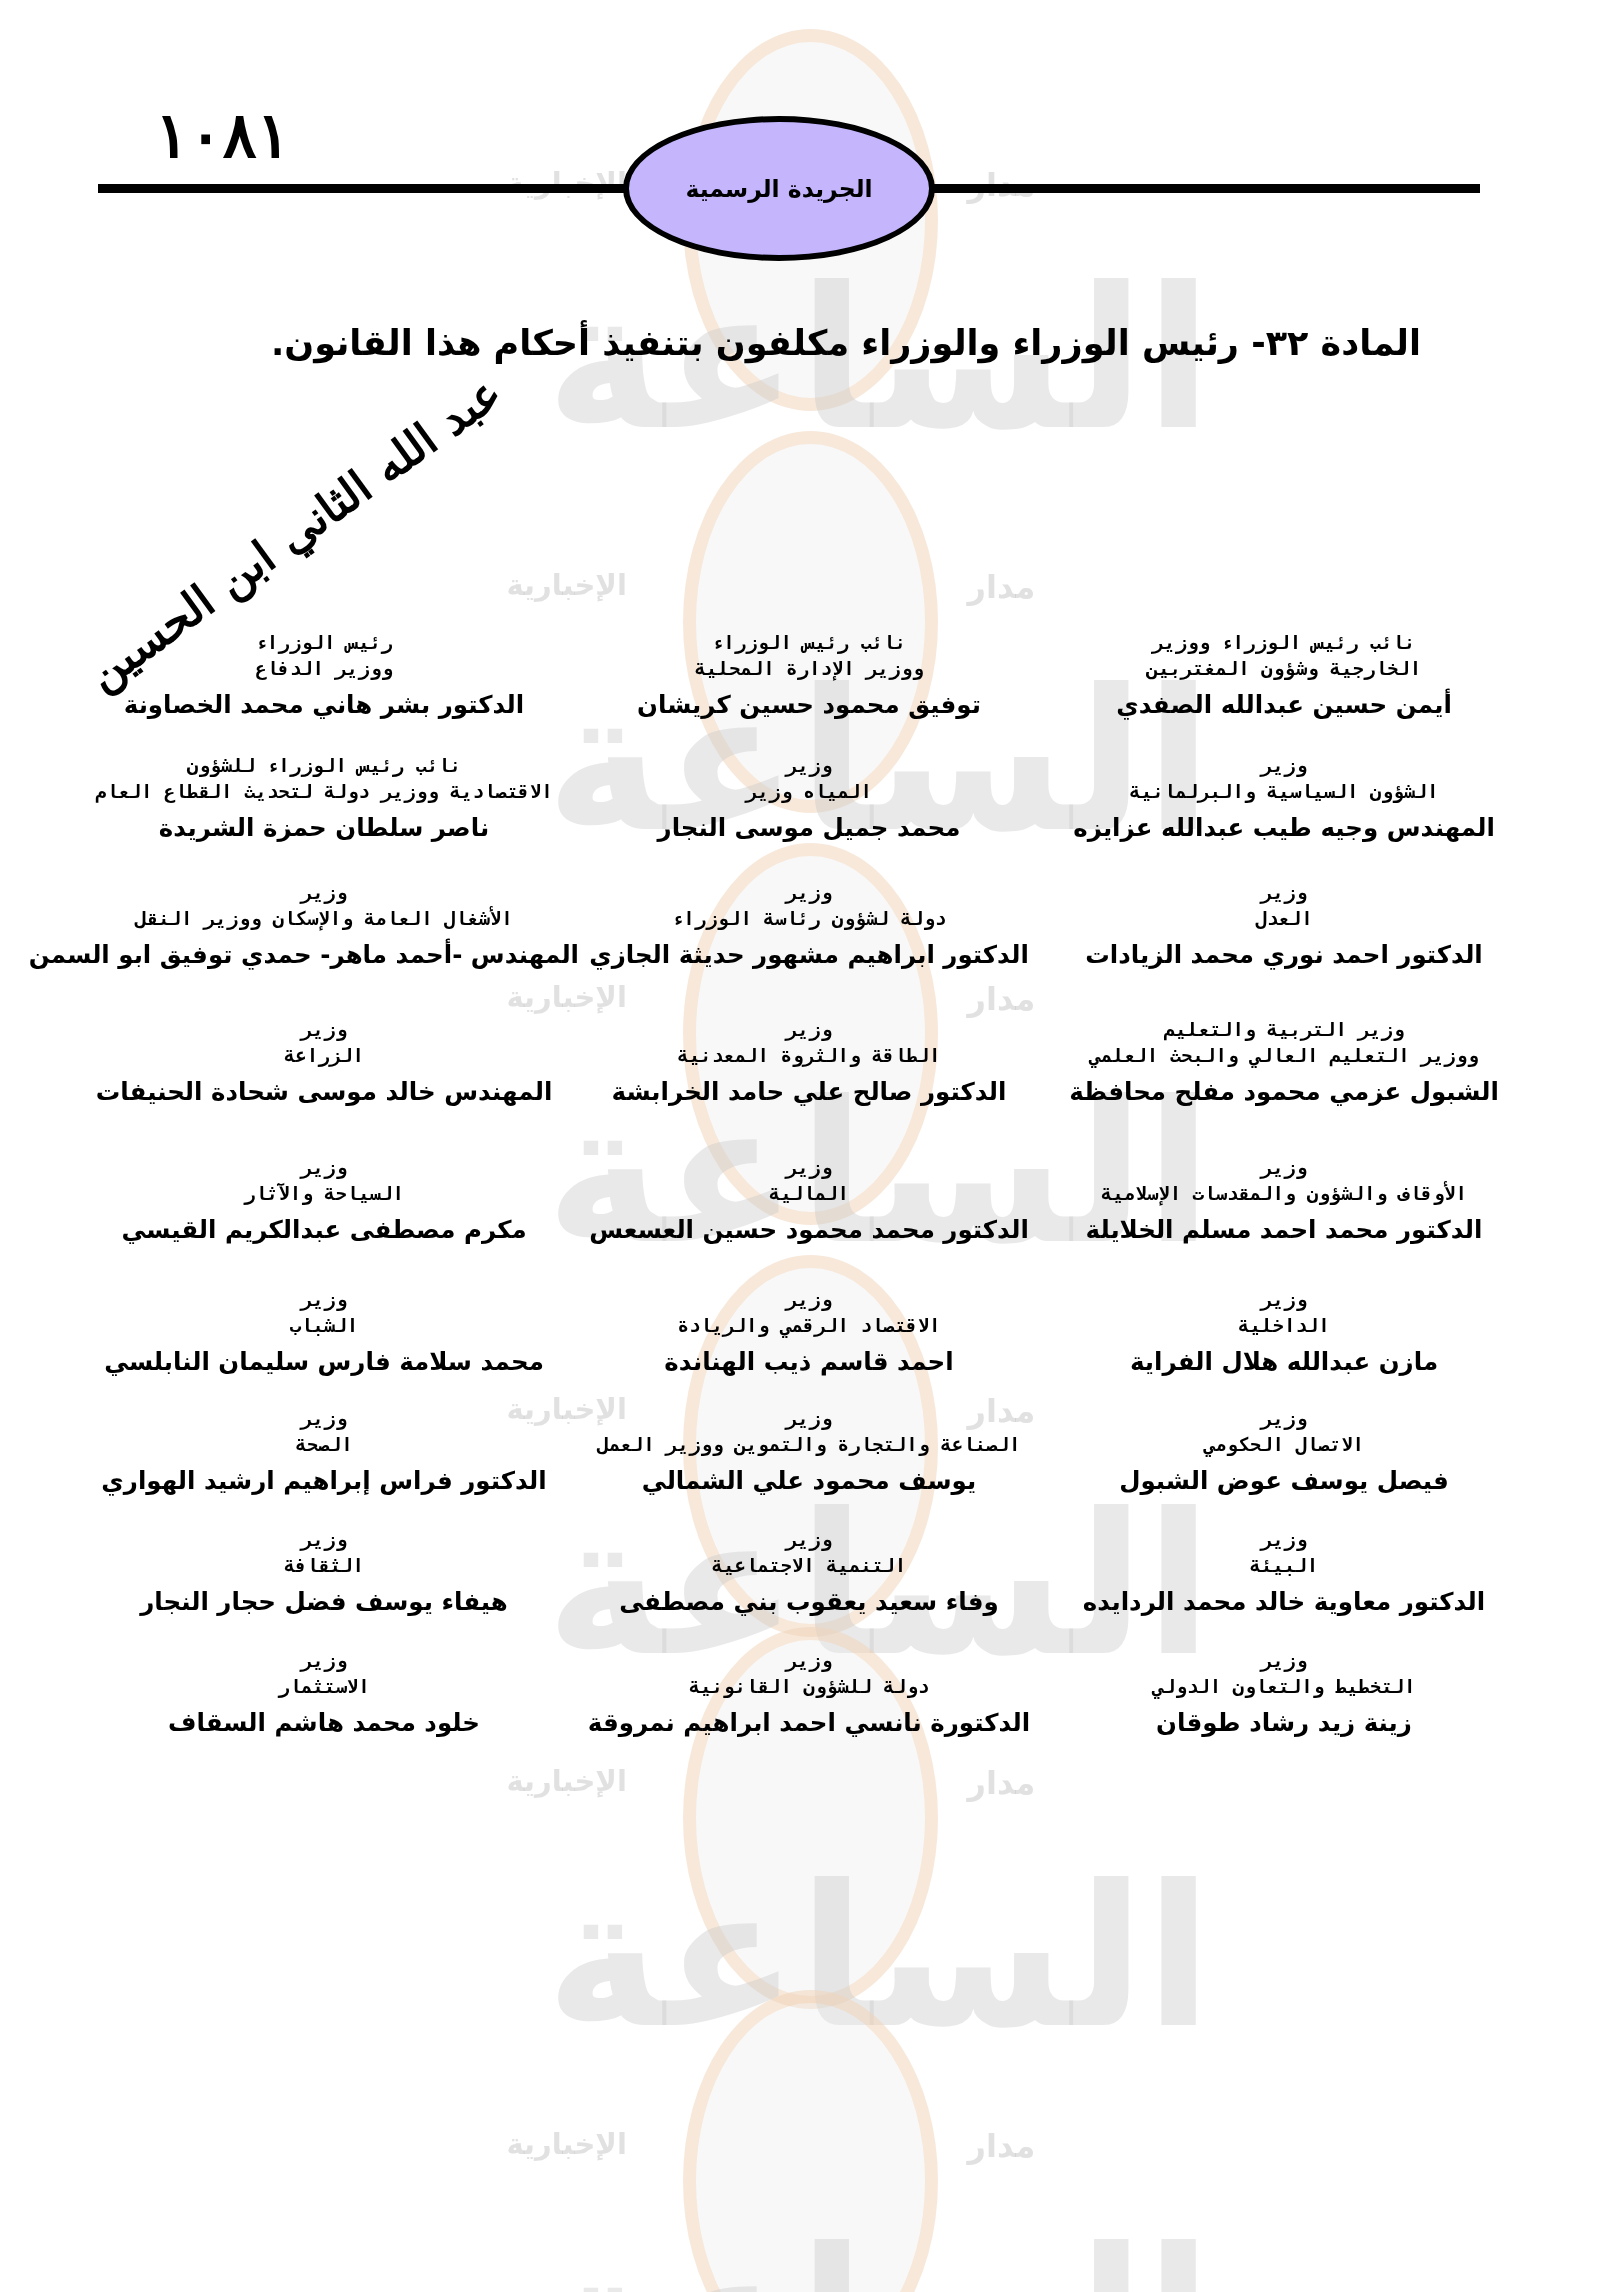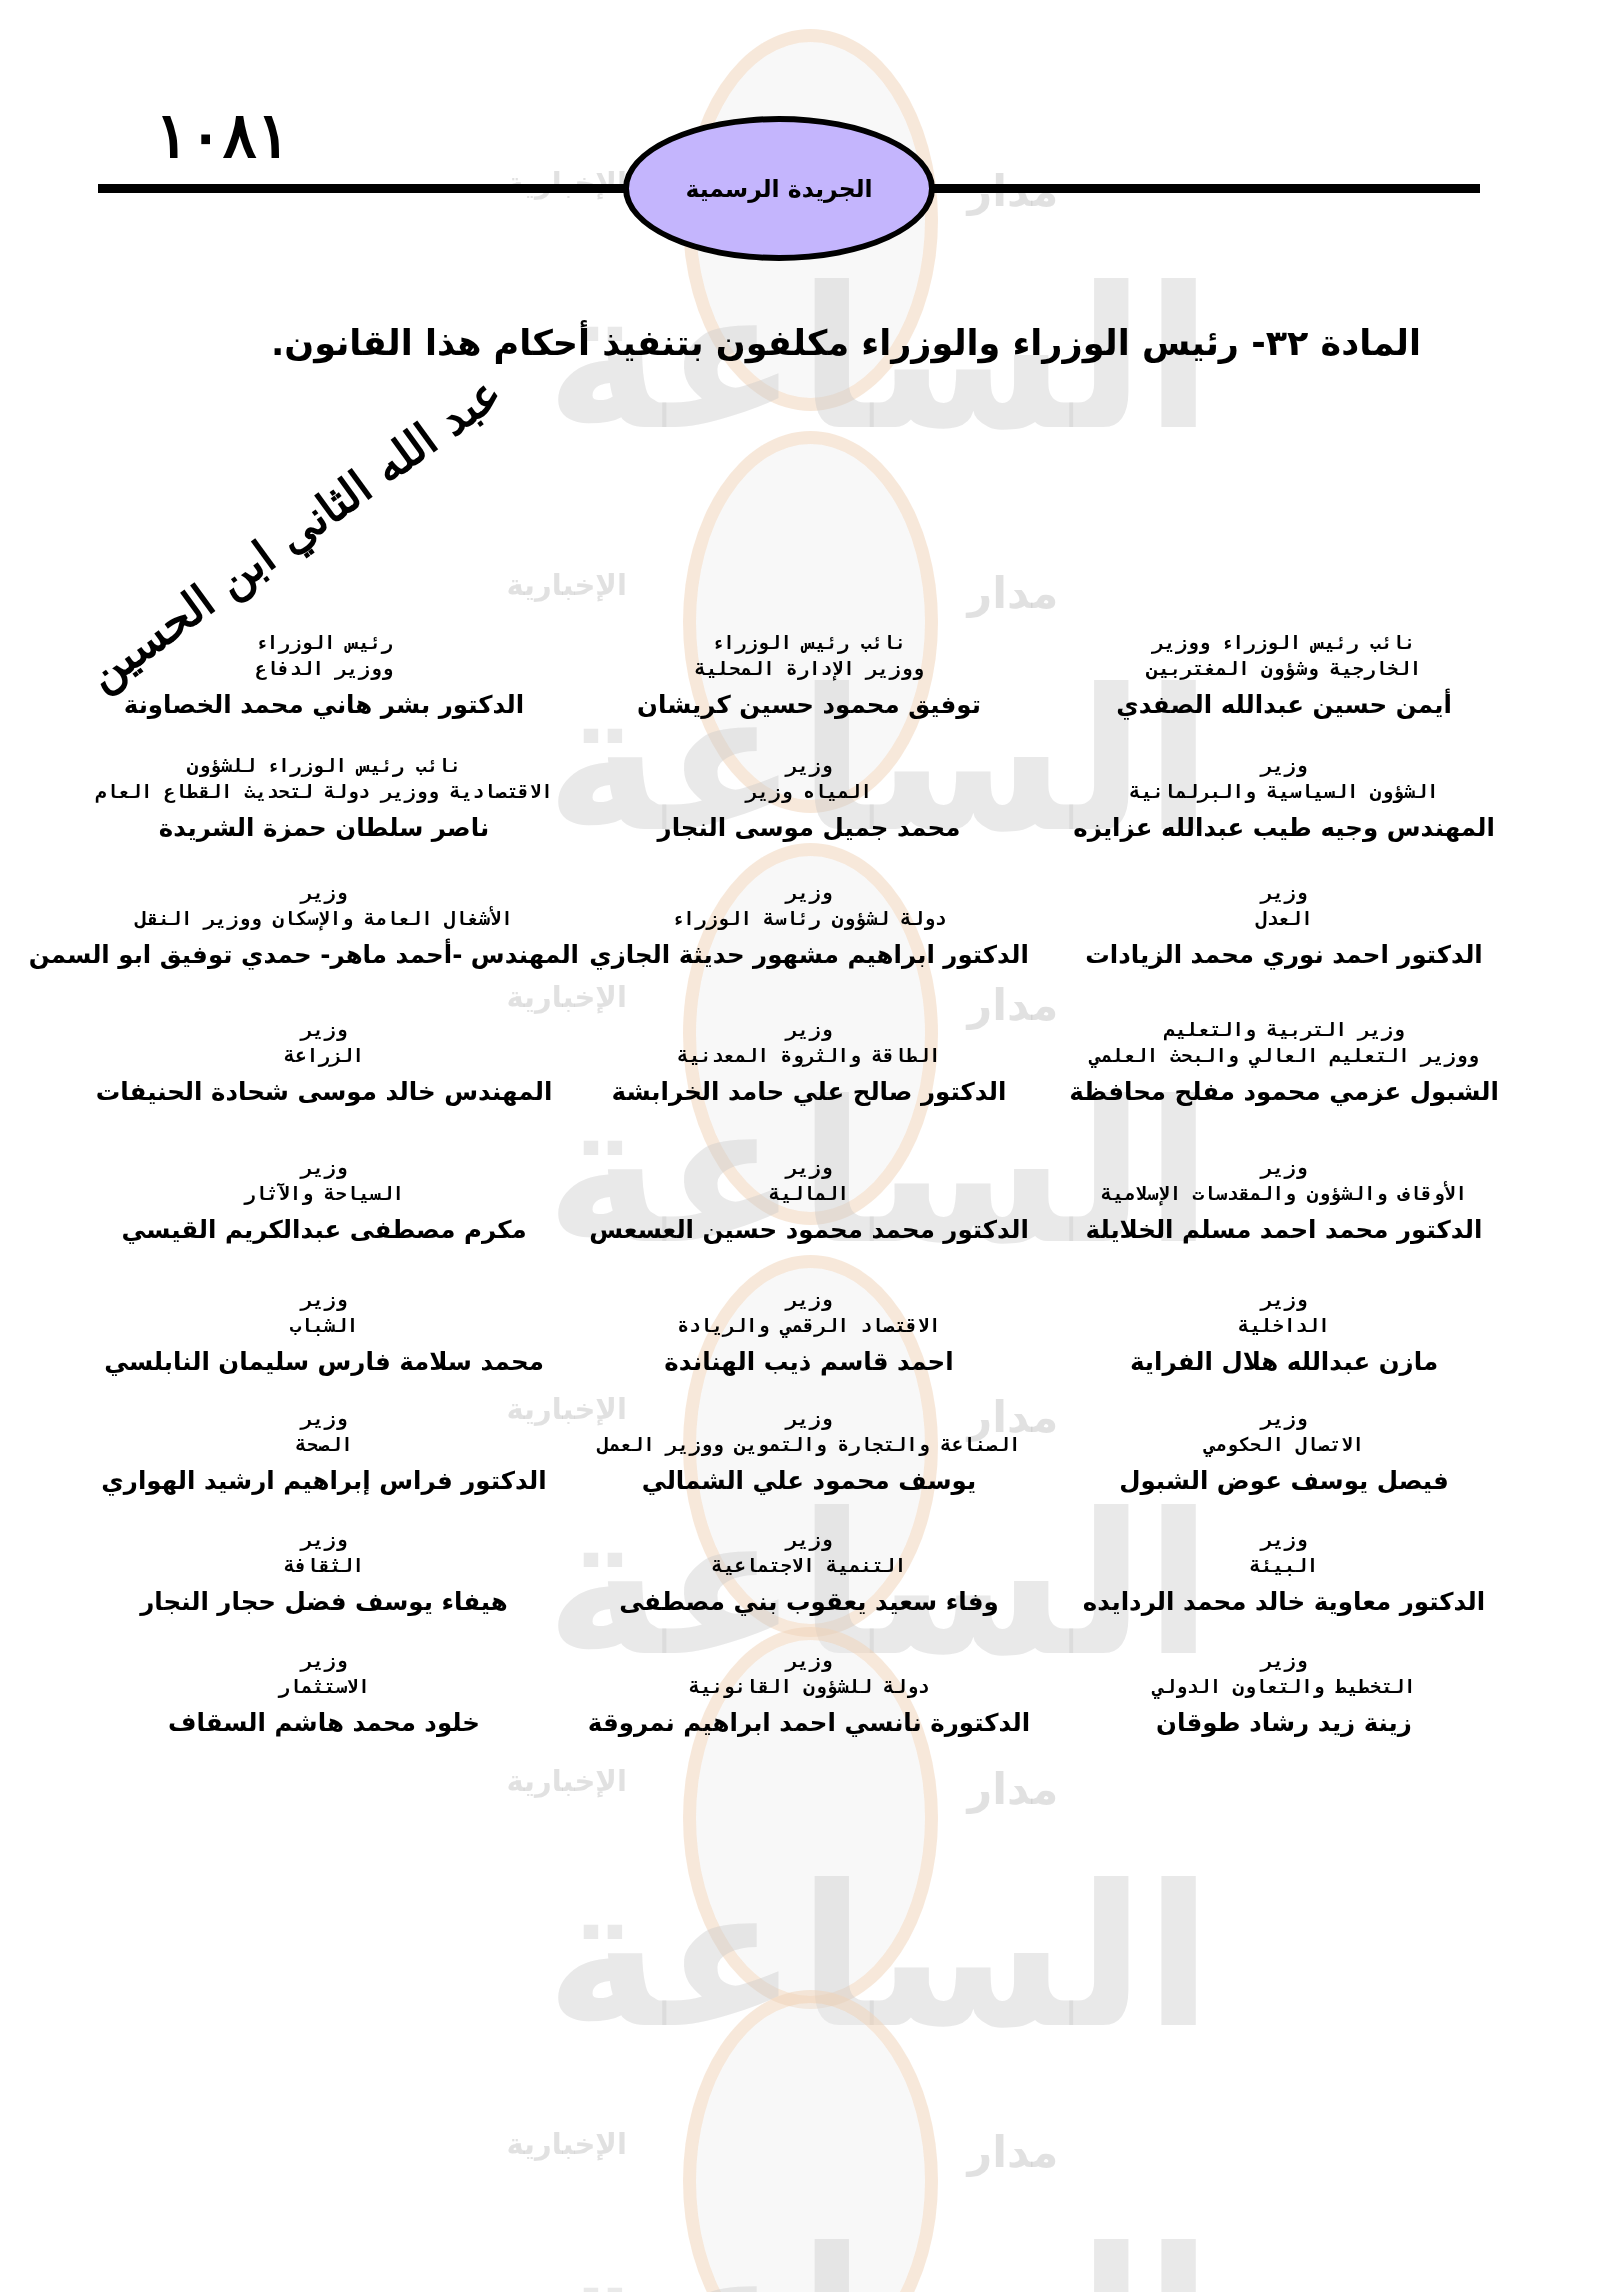--- a/index.html
+++ b/index.html
@@ -2,21 +2,21 @@
 <html><head>
 <meta charset="utf-8">
 <style>
   html, body { margin:0; padding:0; background:#ffffff; }
   body { width:1621px; height:2293px; position:relative; overflow:hidden;
          font-family:"DejaVu Sans", sans-serif; color:#000; }
   .watermark { position:absolute; left:50%; transform:translateX(-50%); width:608px; height:549px;
                pointer-events:none; }
   .wm-clock { position:absolute; left:176px; top:0; width:255px; height:382px; border-radius:50%;
               border:13.7px solid rgba(245,190,140,0.28); background:rgba(235,235,235,0.35); box-sizing:border-box; }
-  .wm-text-small { position:absolute; font-family:"DejaVu Sans", sans-serif; font-weight:bold; font-size:43px;
+  .wm-text-small { position:absolute; font-family:"DejaVu Sans", sans-serif; font-weight:bold; font-size:32px;
                    color:rgba(170,170,170,0.35); }
   .wm-text-big { position:absolute; font-family:"DejaVu Sans", sans-serif; font-weight:bold; font-size:196px;
                  color:rgba(200,200,200,0.4); top:216px; left:39px; letter-spacing:5.9px; }
   .page-number { position:absolute; left:155px; top:98px; font-family:"DejaVu Serif", serif; font-weight:bold;
                  font-size:63px; letter-spacing:7.8px; direction:rtl; }
   .header-rule { position:absolute; left:98px; top:184px; width:1382px; height:8.8px; background:#000; }
   .header-oval { position:absolute; left:623px; top:116px; width:312px; height:145px; border:6.9px solid #000;
                  border-radius:50%; background:#c4b5fd; box-sizing:border-box; display:flex; align-items:center; justify-content:center; }
   .header-oval span { font-family:"DejaVu Sans", sans-serif; font-size:23.5px; font-weight:bold; direction:rtl; }
   .article { position:absolute; right:200px; top:323px; direction:rtl; font-family:"DejaVu Sans", sans-serif;

